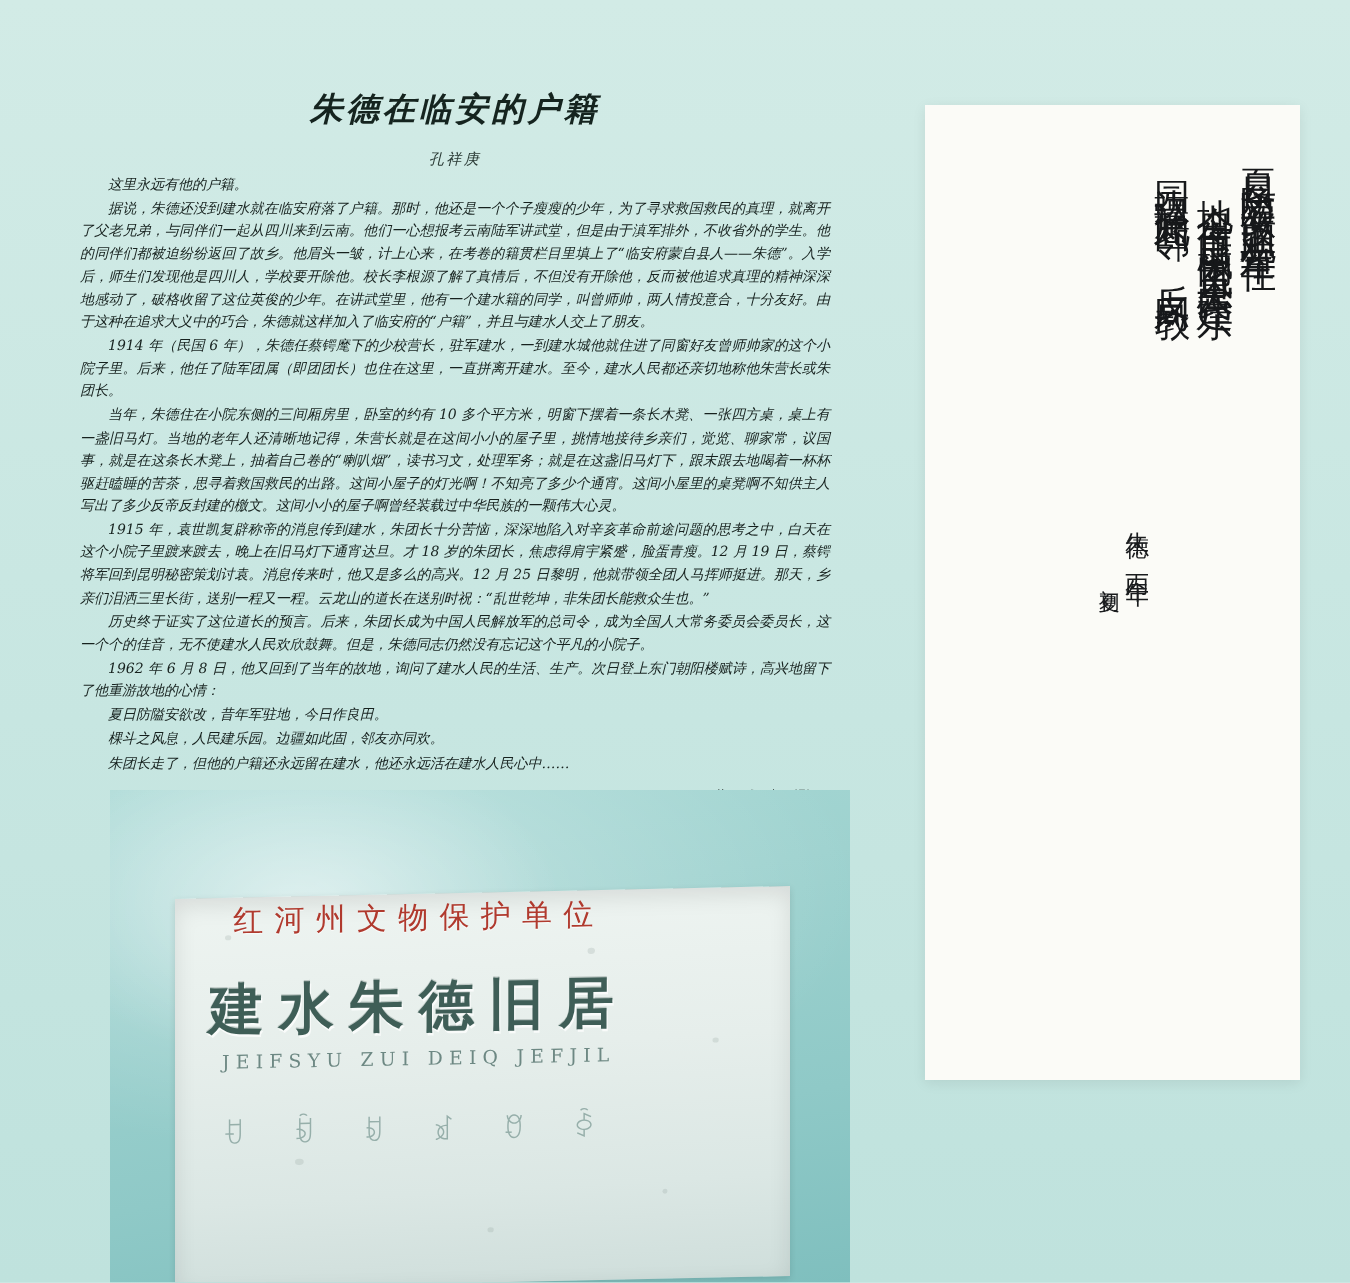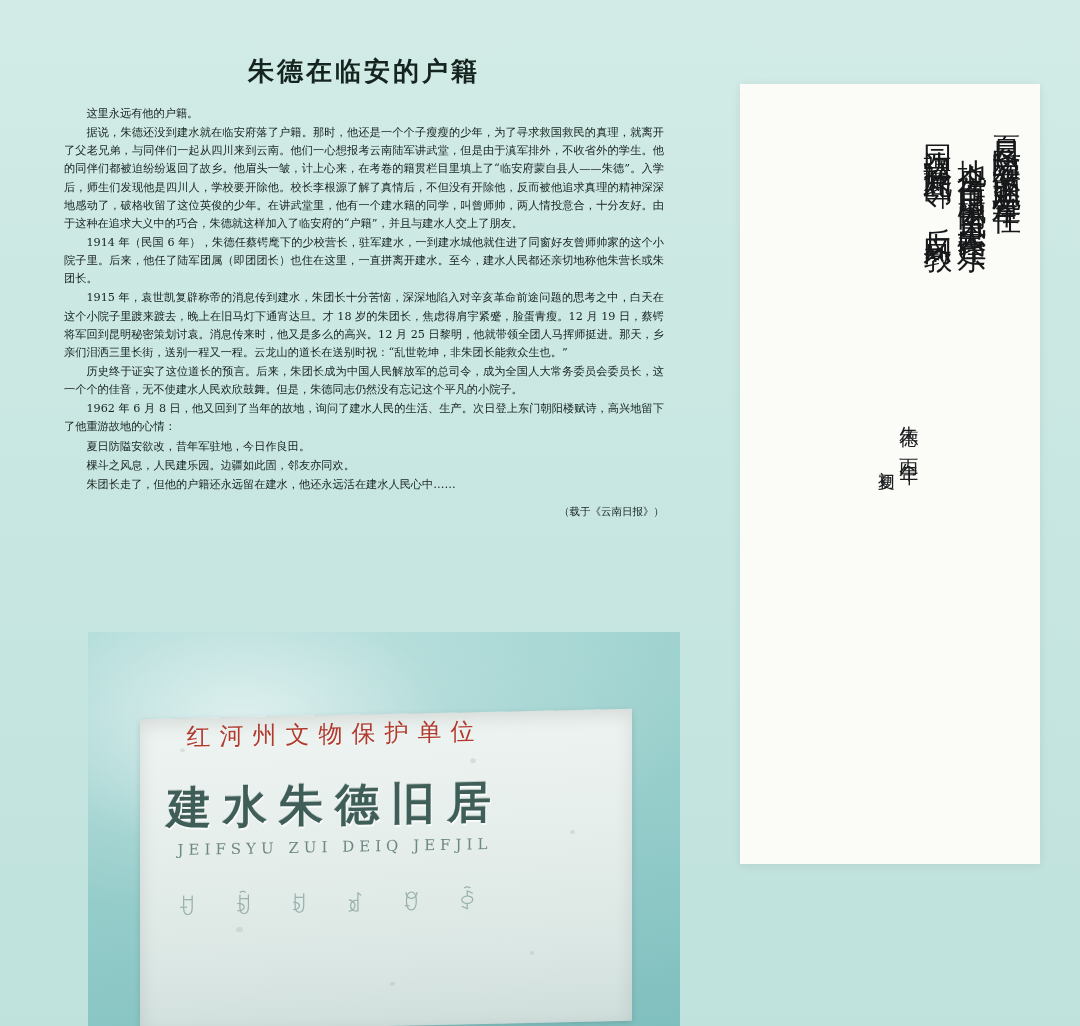--- a/index.html
+++ b/index.html
@@ -17,41 +17,42 @@
     position: relative;
     width: 1080px;
     height: 1026px;
     background: linear-gradient(180deg, #d2ebe6 0%, #c9e7e2 45%, #bfe2dd 100%);
   }
 
   
   #article {
     position: absolute;
     left: 64px;
-    top: 54px;
+    top: 70px;
     width: 600px;
+    font-style: italic;
   }
   #article-title {
     text-align: center;
     font-size: 26px;
     font-weight: bold;
     letter-spacing: 3px;
     color: #15241f;
     font-family: "DejaVu Serif", serif;
   }
   #article-author {
     text-align: center;
     font-size: 12px;
     color: #2a3a35;
     margin-top: 14px;
     letter-spacing: 2px;
     font-family: "DejaVu Serif", serif;
   }
   #article-body {
-    margin-top: 16px;
+    margin-top: 3px;
     font-size: 11.2px;
     line-height: 1.62;
     color: #16211e;
     text-align: justify;
     font-family: "DejaVu Serif", serif;
   }
   #article-body p {
     margin: 0 0 1px 0;
     text-indent: 2em;
   }
@@ -201,24 +202,26 @@
     color: #1a1c1e;
   }
 </style>
 </head>
 <body>
 
 <div id="page">
 
   <div id="article">
     <div id="article-title">朱德在临安的户籍</div>
+    <div id="article-author">孔祥庚</div>
     <div id="article-body">
       <p>这里永远有他的户籍。</p>
       <p>据说，朱德还没到建水就在临安府落了户籍。那时，他还是一个个子瘦瘦的少年，为了寻求救国救民的真理，就离开了父老兄弟，与同伴们一起从四川来到云南。他们一心想报考云南陆军讲武堂，但是由于滇军排外，不收省外的学生。他的同伴们都被迫纷纷返回了故乡。他眉头一皱，计上心来，在考卷的籍贯栏目里填上了“临安府蒙自县人——朱德”。入学后，师生们发现他是四川人，学校要开除他。校长李根源了解了真情后，不但没有开除他，反而被他追求真理的精神深深地感动了，破格收留了这位英俊的少年。在讲武堂里，他有一个建水籍的同学，叫曾师帅，两人情投意合，十分友好。由于这种在追求大义中的巧合，朱德就这样加入了临安府的“户籍”，并且与建水人交上了朋友。</p>
       <p>1914 年（民国 6 年），朱德任蔡锷麾下的少校营长，驻军建水，一到建水城他就住进了同窗好友曾师帅家的这个小院子里。后来，他任了陆军团属（即团团长）也住在这里，一直拼离开建水。至今，建水人民都还亲切地称他朱营长或朱团长。</p>
+      <p>当年，朱德住在小院东侧的三间厢房里，卧室的约有 10 多个平方米，明窗下摆着一条长木凳、一张四方桌，桌上有一盏旧马灯。当地的老年人还清晰地记得，朱营长就是在这间小小的屋子里，挑情地接待乡亲们，觉览、聊家常，议国事，就是在这条长木凳上，抽着自己卷的“喇叭烟”，读书习文，处理军务；就是在这盏旧马灯下，跟末跟去地喝着一杯杯驱赶瞌睡的苦茶，思寻着救国救民的出路。这间小屋子的灯光啊！不知亮了多少个通宵。这间小屋里的桌凳啊不知供主人写出了多少反帝反封建的檄文。这间小小的屋子啊曾经装载过中华民族的一颗伟大心灵。</p>
       <p>1915 年，袁世凯复辟称帝的消息传到建水，朱团长十分苦恼，深深地陷入对辛亥革命前途问题的思考之中，白天在这个小院子里踱来踱去，晚上在旧马灯下通宵达旦。才 18 岁的朱团长，焦虑得肩宇紧蹙，脸蛋青瘦。12 月 19 日，蔡锷将军回到昆明秘密策划讨袁。消息传来时，他又是多么的高兴。12 月 25 日黎明，他就带领全团人马挥师挺进。那天，乡亲们泪洒三里长街，送别一程又一程。云龙山的道长在送别时祝：“乱世乾坤，非朱团长能救众生也。”</p>
       <p>历史终于证实了这位道长的预言。后来，朱团长成为中国人民解放军的总司令，成为全国人大常务委员会委员长，这一个个的佳音，无不使建水人民欢欣鼓舞。但是，朱德同志仍然没有忘记这个平凡的小院子。</p>
       <p>1962 年 6 月 8 日，他又回到了当年的故地，询问了建水人民的生活、生产。次日登上东门朝阳楼赋诗，高兴地留下了他重游故地的心情：</p>
       <p class="poem">夏日防隘安欲改，昔年军驻地，今日作良田。</p>
       <p class="poem">棵斗之风息，人民建乐园。边疆如此固，邻友亦同欢。</p>
       <p>朱团长走了，但他的户籍还永远留在建水，他还永远活在建水人民心中……</p>
       <div id="source-line">（载于《云南日报》）</div>
     </div>
   </div>
 

